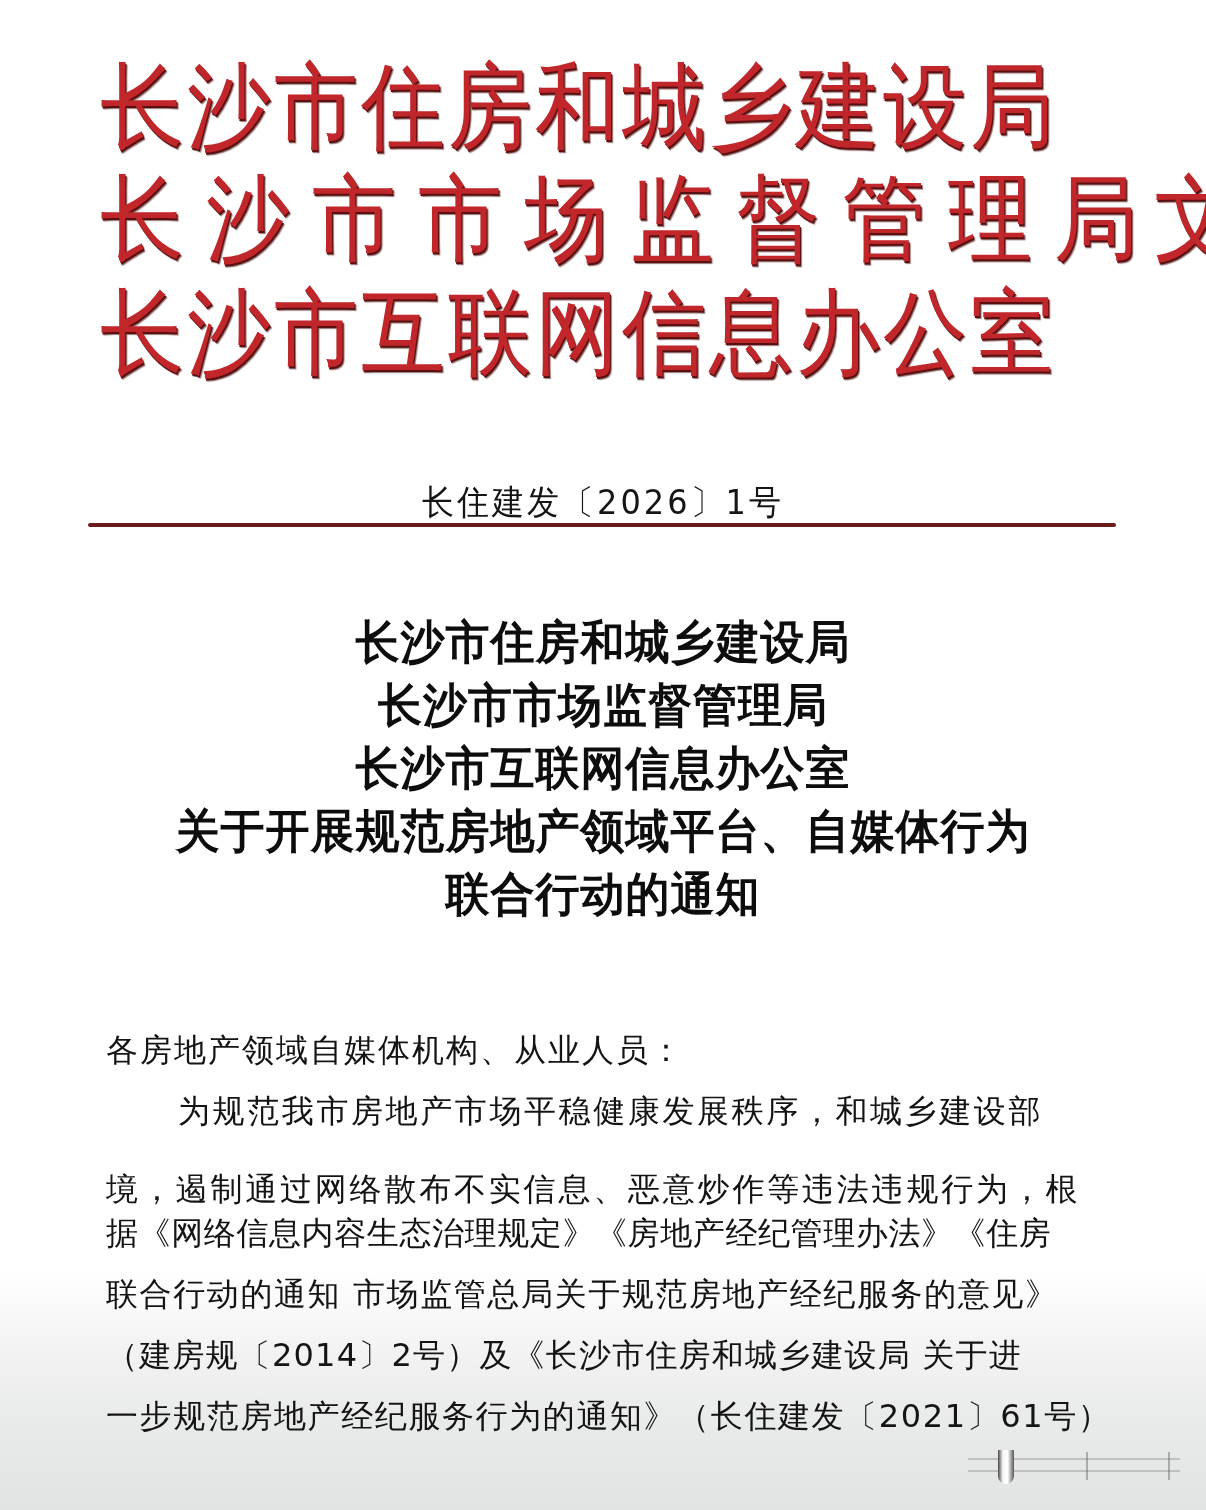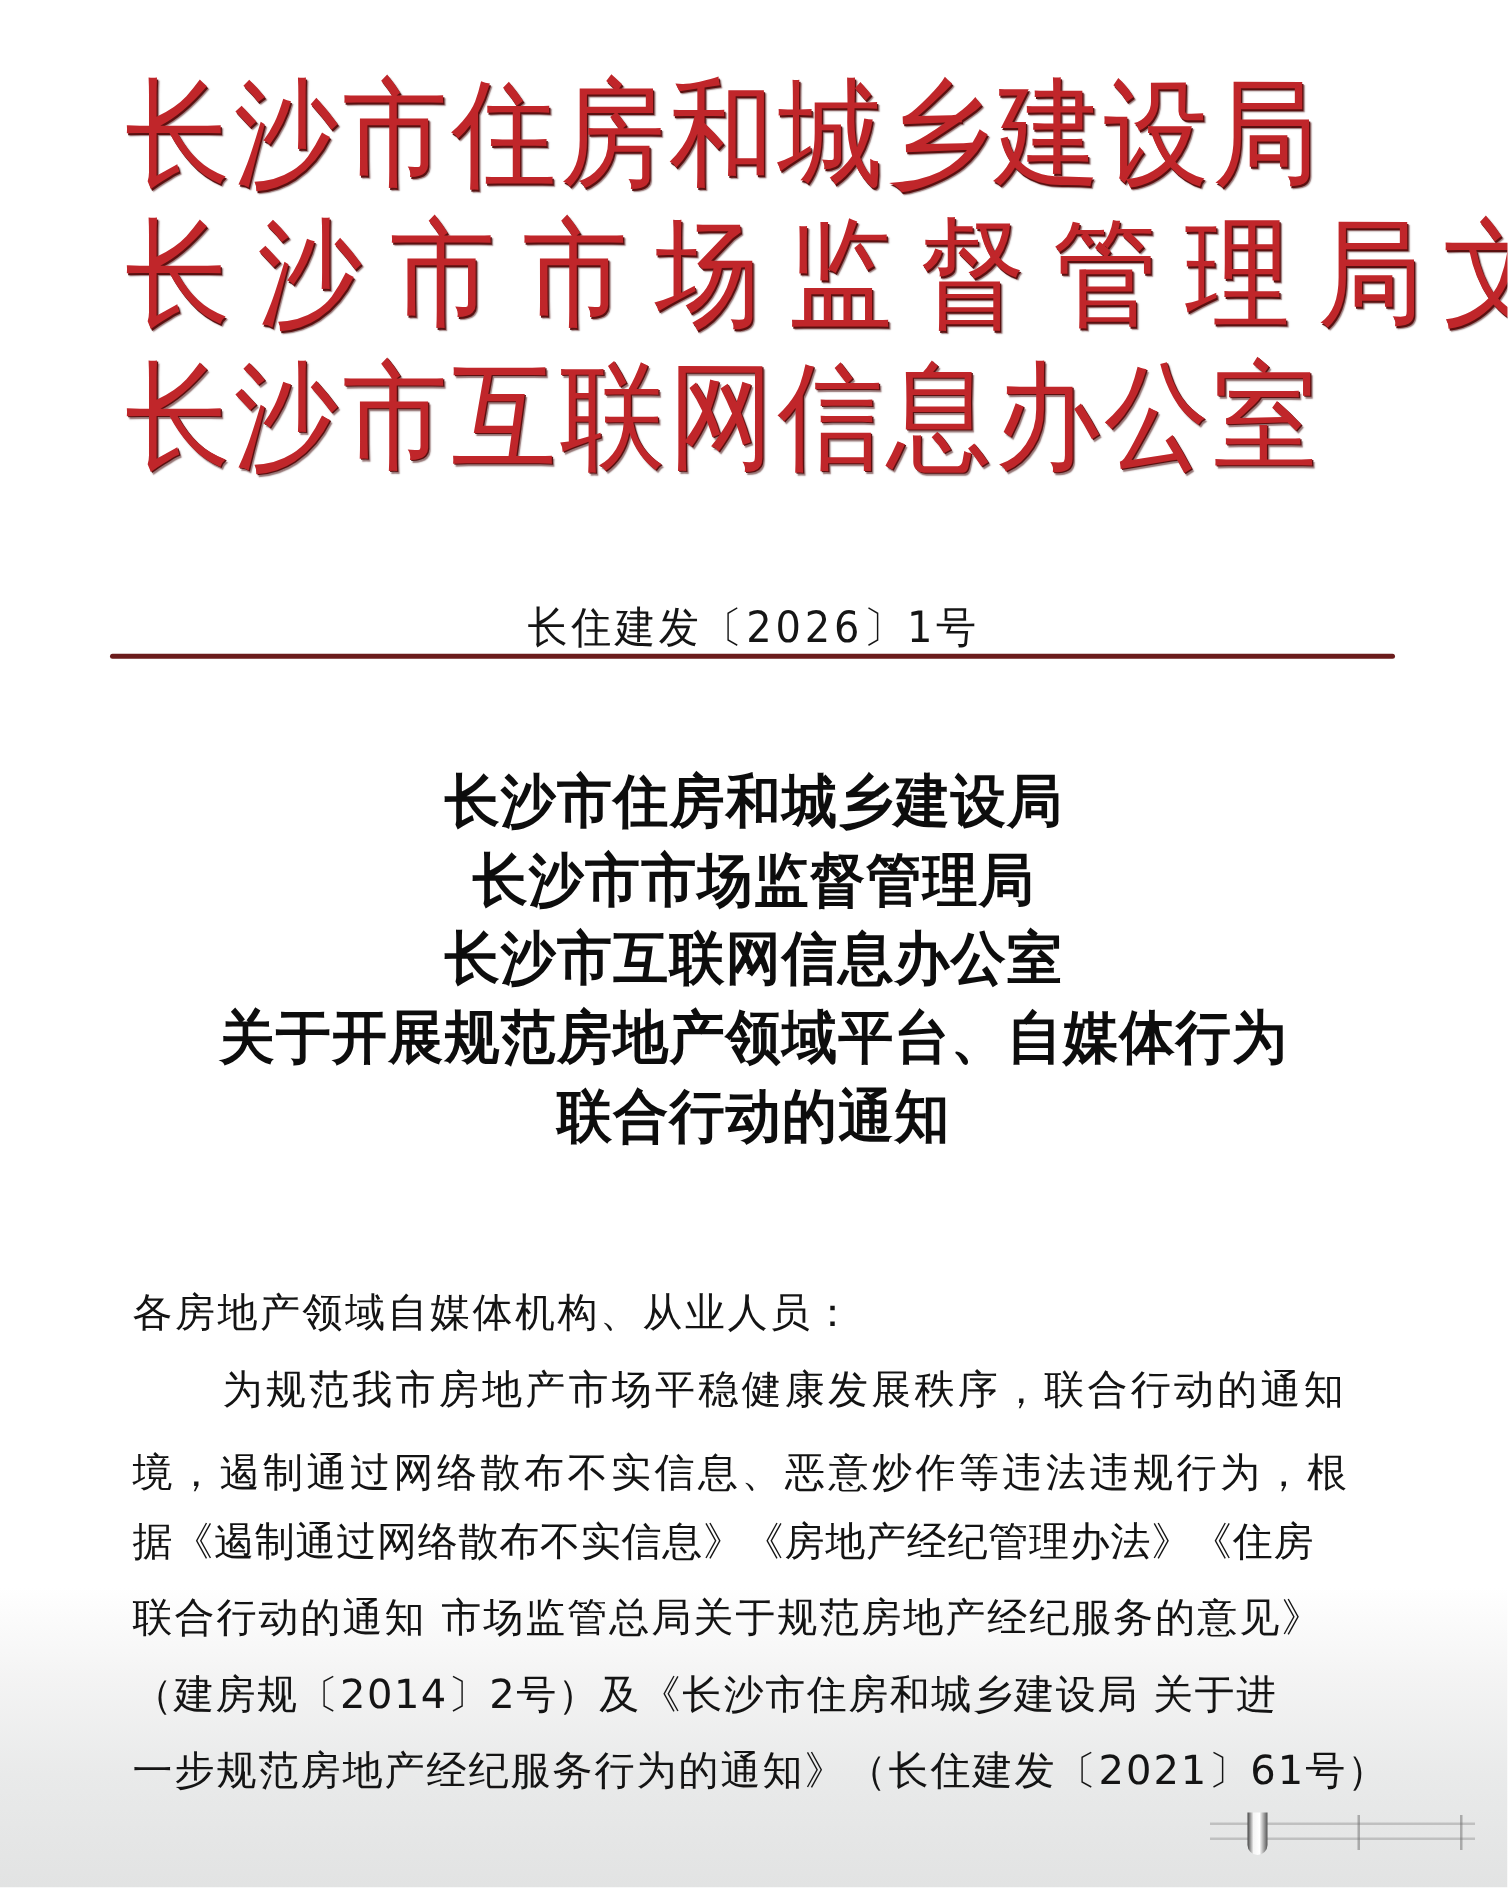--- a/index.html
+++ b/index.html
@@ -110,21 +110,21 @@
     }
     .body-line {
       position: absolute;
       left: 0;
       white-space: nowrap;
       line-height: 60px;
       letter-spacing: 2.4px;
     }
     .body-line.salutation { top: 0px; letter-spacing: 2px; }
     .body-line.p1 { top: 61px; left: 72px; letter-spacing: 2.6px; }
-    .body-line.p2 { top: 128px; letter-spacing: 2.8px; }
+    .body-line.p2 { top: 139px; letter-spacing: 2.8px; }
     .body-line.p3 { top: 183px; letter-spacing: 0.6px; }
     .body-line.p4 { top: 244px; letter-spacing: 1.6px; }
     .body-line.p5 { top: 305px; letter-spacing: 1.2px; }
     .body-line.p6 { top: 366px; letter-spacing: 1.6px; }
 
     
     .scroll-artifact {
       position: absolute;
       left: 968px;
       top: 1450px;
@@ -174,23 +174,23 @@
   <div class="title-block">
     <span class="title-line">长沙市住房和城乡建设局</span>
     <span class="title-line">长沙市市场监督管理局</span>
     <span class="title-line">长沙市互联网信息办公室</span>
     <span class="title-line">关于开展规范房地产领域平台、自媒体行为</span>
     <span class="title-line">联合行动的通知</span>
   </div>
 
   <div class="body-text">
     <div class="body-line salutation">各房地产领域自媒体机构、从业人员：</div>
-    <div class="body-line p1">为规范我市房地产市场平稳健康发展秩序，联合行动的通知</div>
+    <div class="body-line p1">为规范我市房地产市场平稳健康发展秩序，和城乡建设部</div>
     <div class="body-line p2">境，遏制通过网络散布不实信息、恶意炒作等违法违规行为，根</div>
-    <div class="body-line p3">据《遏制通过网络散布不实信息》《房地产经纪管理办法》《住房</div>
+    <div class="body-line p3">据《网络信息内容生态治理规定》《房地产经纪管理办法》《住房</div>
     <div class="body-line p4">联合行动的通知 市场监管总局关于规范房地产经纪服务的意见》</div>
     <div class="body-line p5">（建房规〔2014〕2号）及《长沙市住房和城乡建设局 关于进</div>
     <div class="body-line p6">一步规范房地产经纪服务行为的通知》（长住建发〔2021〕61号）</div>
   </div>
 
   <div class="scroll-artifact">
     <div class="scroll-track t1"></div>
     <div class="scroll-track t2"></div>
     <div class="scroll-tick" style="left:118px"></div>
     <div class="scroll-tick" style="left:200px"></div>

